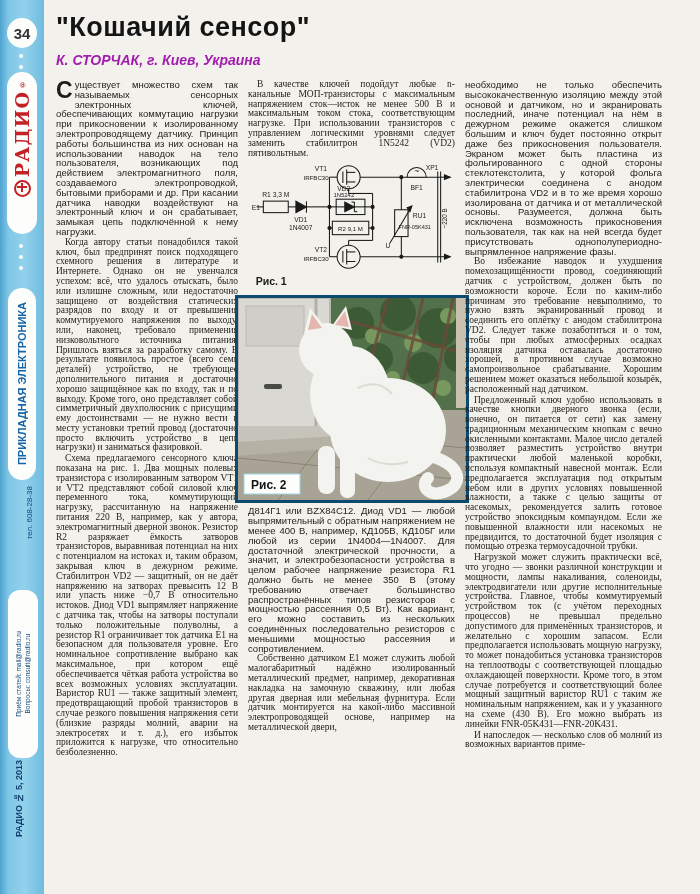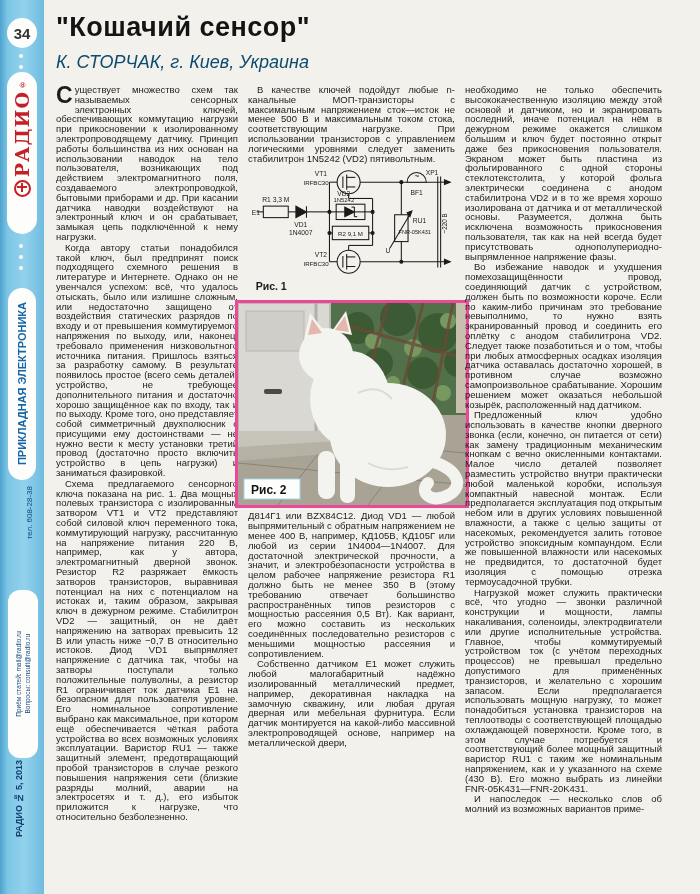--- a/index.html
+++ b/index.html
@@ -28,35 +28,35 @@
   .dots i{width:4px;height:4px;border-radius:50%;background:#fdfdfb;display:block;}
   .side-small{position:absolute;color:#14497c;font-size:8px;}
   .phone{left:25px;top:486px;}
   .email-pill{left:8px;top:590px;width:30px;height:168px;flex-direction:row;gap:2px;border-radius:12px;}
   .email-pill span{color:#14497c;font-size:6.5px;}
   .edition{left:14px;top:760px;font-weight:bold;font-size:9px;color:#123f6e;}
 
   
   .main{position:absolute;left:56px;top:12px;width:606px;}
   .title{font-size:27px;font-weight:bold;color:#141414;letter-spacing:.5px;}
-  .author{font-size:18px;font-weight:normal;font-style:italic;color:#0c4a6e;margin-top:9px;}
+  .author{font-size:14px;font-weight:bold;font-style:italic;color:#a21caf;margin-top:9px;}
   .cols{display:flex;gap:10px;margin-top:12px;height:756px;overflow:hidden;}
   .col{text-align:justify;font-size:9.5px;line-height:9.8px;color:#1c1c1c;}
   .col1{width:182px;}
   .col2{width:207px;}
   .col3{width:197px;}
   .col p{margin:0 0 1px 0;}
-  .col p.ind{text-indent:9px;}
+  .col p.ind{text-indent:9px;font-family:Liberation Serif, serif;}
   .dropcap{float:left;font-size:23px;line-height:19px;padding:1px 2px 0 0;font-weight:bold;}
 
   
   .fig1{margin:3px 0 2px 0;}
   .fig1 svg{display:block;}
   
-  .fig2{margin:2px 16px 3px -13px;width:228px;border:3px solid #ec4899;background:#0ea5e9;}
+  .fig2{margin:2px 16px 3px -13px;width:228px;border:3px solid #0c4a6e;background:#0ea5e9;}
   .fig2 svg{display:block;}
 </style>
 </head>
 <body>
 
 <div class="page">
 
   <div class="sidebar">
     <div class="page-circle">
       <span>34</span>

